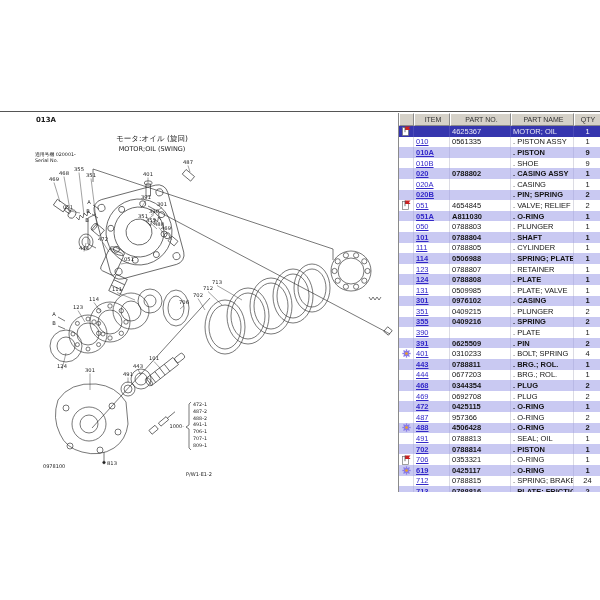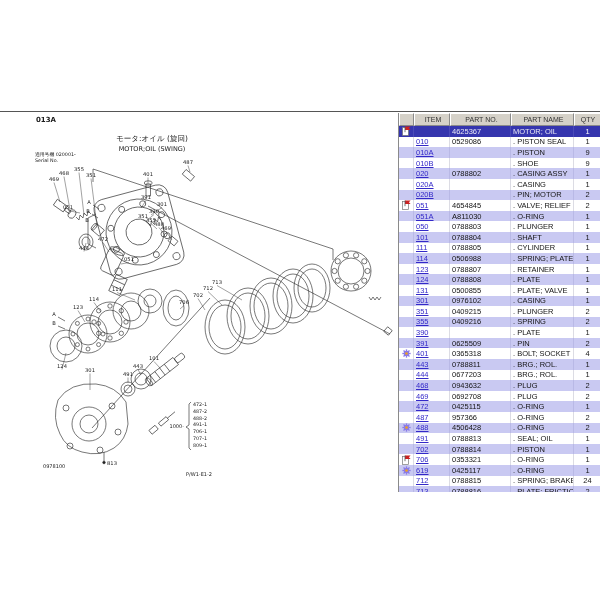--- a/index.html
+++ b/index.html
@@ -12,21 +12,21 @@
 
   #parts-table{position:absolute;left:398px;top:113px;width:202px;height:379px;
        overflow:hidden;border-left:1px solid #8a8a8a;background:#fff;
        font-size:7.5px;color:#141414;}
   .thead{display:flex;height:13px;}
   .th{box-sizing:border-box;background:#d5d1c8;color:#333;font-size:7px;
       border-top:1px solid #fff;border-left:1px solid #fff;
       border-right:1px solid #8a8a8a;border-bottom:1px solid #8a8a8a;
       display:flex;align-items:center;justify-content:center;white-space:nowrap;}
   .tr{display:flex;height:10.6px;align-items:stretch;}
-  .tr.alt{background:#c9c9f2;}
+  .tr.alt{background:#c9c9f2;font-weight:bold;}
   .tr.sel{background:#3535ae;color:#e8e8f4;}
   .td{box-sizing:border-box;display:flex;align-items:center;overflow:hidden;
       white-space:nowrap;border-right:1px solid #dcdce4;}
   .tr.alt .td{border-right-color:#b9b9e6;}
   .tr.sel .td{border-right-color:#4a4ab8;}
   .w-icon{width:15px;justify-content:center;}
   .w-item{width:36px;padding-left:2px;}
   .w-no{width:61px;padding-left:2px;}
   .w-name{width:63px;padding-left:2px;}
   .w-qty{width:27px;justify-content:center;border-right:none;}
@@ -302,22 +302,22 @@
         <div class="td w-item"></div>
         <div class="td w-no">4625367</div>
         <div class="td w-name">MOTOR; OIL</div>
         <div class="td w-qty">1</div>
       </div>
       <div class="tr">
         <div class="td w-icon"></div>
         <div class="td w-item">
           <span class="link">010</span>
         </div>
-        <div class="td w-no">0529086</div>
-        <div class="td w-name">. PISTON SEAL</div>
+        <div class="td w-no">0561335</div>
+        <div class="td w-name">. PISTON ASSY</div>
         <div class="td w-qty">1</div>
       </div>
       <div class="tr alt">
         <div class="td w-icon"></div>
         <div class="td w-item">
           <span class="link">010A</span>
         </div>
         <div class="td w-no"></div>
         <div class="td w-name">. PISTON</div>
         <div class="td w-qty">9</div>
@@ -348,21 +348,21 @@
         <div class="td w-no"></div>
         <div class="td w-name">. CASING</div>
         <div class="td w-qty">1</div>
       </div>
       <div class="tr alt">
         <div class="td w-icon"></div>
         <div class="td w-item">
           <span class="link">020B</span>
         </div>
         <div class="td w-no"></div>
-        <div class="td w-name">. PIN; MOTOR</div>
+        <div class="td w-name">. PIN; SPRING</div>
         <div class="td w-qty">2</div>
       </div>
       <div class="tr">
         <div class="td w-icon">
           <svg width="9" height="10" viewBox="0 0 9 10">
             <rect x="0.6" y="1.6" width="5.8" height="7.8" fill="#fff" stroke="#777" stroke-width="0.7"></rect>
             <path d="M3 0.5 L8.6 0.5 L6.9 2.3 L8.6 4.1 L3 4.1 Z" fill="#CC2222"></path>
             <line x1="3" y1="0.5" x2="3" y2="6.2" stroke="#555" stroke-width="0.8"></line>
           </svg>
         </div>
@@ -434,21 +434,21 @@
         </div>
         <div class="td w-no">0788808</div>
         <div class="td w-name">. PLATE</div>
         <div class="td w-qty">1</div>
       </div>
       <div class="tr">
         <div class="td w-icon"></div>
         <div class="td w-item">
           <span class="link">131</span>
         </div>
-        <div class="td w-no">0500855</div>
+        <div class="td w-no">0509985</div>
         <div class="td w-name">. PLATE; VALVE</div>
         <div class="td w-qty">1</div>
       </div>
       <div class="tr alt">
         <div class="td w-icon"></div>
         <div class="td w-item">
           <span class="link">301</span>
         </div>
         <div class="td w-no">0976102</div>
         <div class="td w-name">. CASING</div>
@@ -499,22 +499,22 @@
               <line x1="1.7" y1="1.7" x2="8.3" y2="8.3"></line>
               <line x1="8.3" y1="1.7" x2="1.7" y2="8.3"></line>
             </g>
             <circle cx="5" cy="5" r="3" fill="#8A7BE8"></circle>
             <circle cx="5" cy="5" r="1.5" fill="#F0A020"></circle>
           </svg>
         </div>
         <div class="td w-item">
           <span class="link">401</span>
         </div>
-        <div class="td w-no">0365318</div>
-        <div class="td w-name">. BOLT; SOCKET</div>
+        <div class="td w-no">0310233</div>
+        <div class="td w-name">. BOLT; SPRING</div>
         <div class="td w-qty">4</div>
       </div>
       <div class="tr alt">
         <div class="td w-icon"></div>
         <div class="td w-item">
           <span class="link">443</span>
         </div>
         <div class="td w-no">0788811</div>
         <div class="td w-name">. BRG.; ROL.</div>
         <div class="td w-qty">1</div>
@@ -526,21 +526,21 @@
         </div>
         <div class="td w-no">0677203</div>
         <div class="td w-name">. BRG.; ROL.</div>
         <div class="td w-qty">1</div>
       </div>
       <div class="tr alt">
         <div class="td w-icon"></div>
         <div class="td w-item">
           <span class="link">468</span>
         </div>
-        <div class="td w-no">0943632</div>
+        <div class="td w-no">0344354</div>
         <div class="td w-name">. PLUG</div>
         <div class="td w-qty">2</div>
       </div>
       <div class="tr">
         <div class="td w-icon"></div>
         <div class="td w-item">
           <span class="link">469</span>
         </div>
         <div class="td w-no">0692708</div>
         <div class="td w-name">. PLUG</div>

